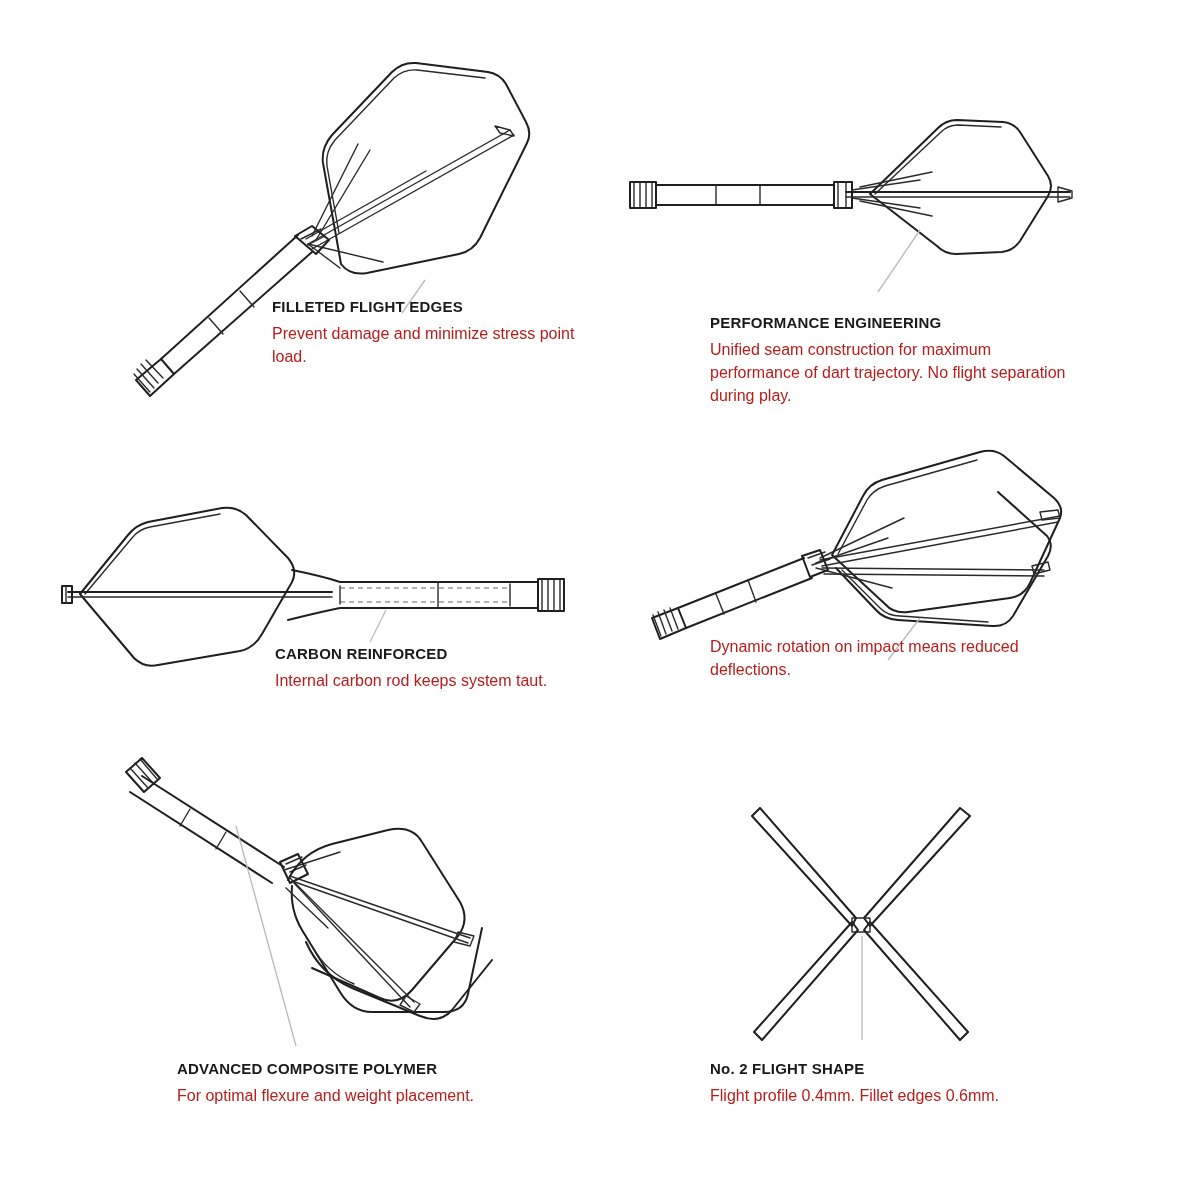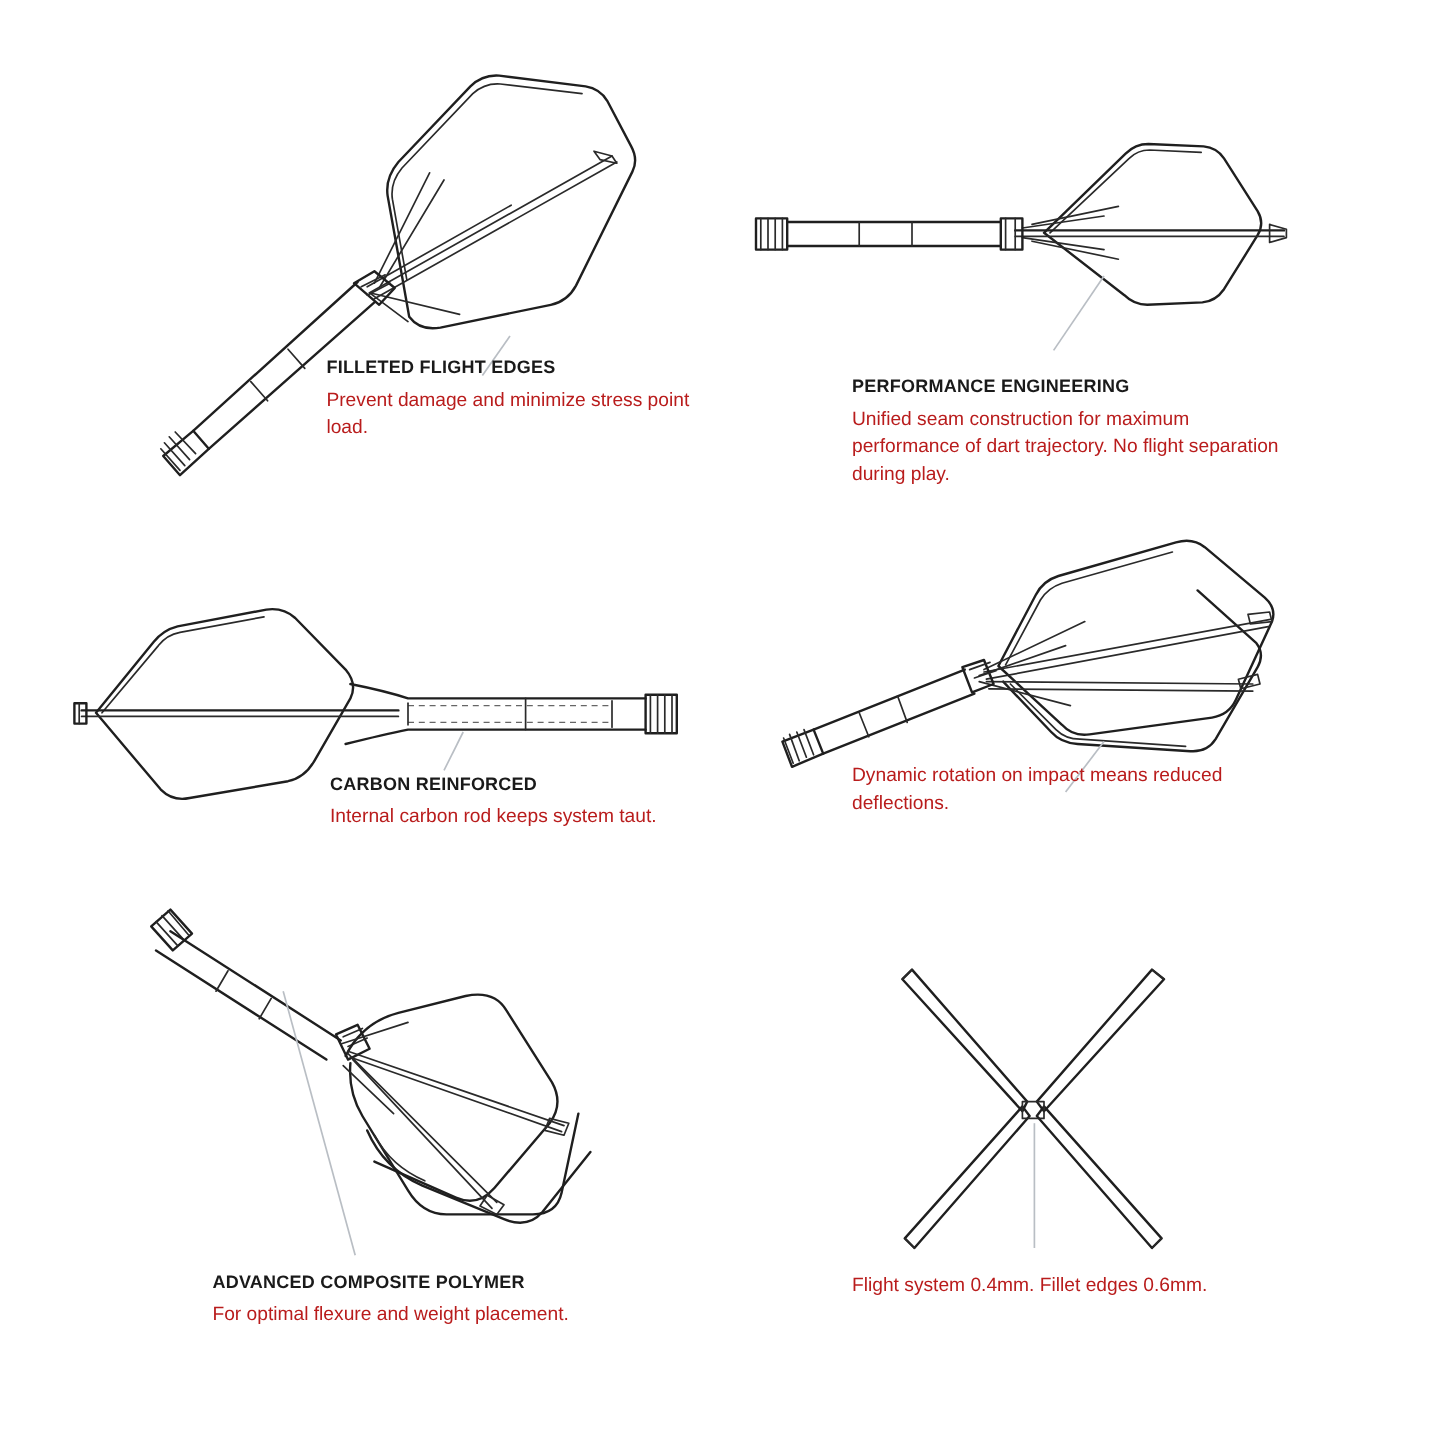--- a/index.html
+++ b/index.html
@@ -309,17 +309,18 @@
 
         <path class="ln-t" d="M132 76 L140 68"></path>
         <path class="ln-t" d="M340 68 L350 76"></path>
         <path class="ln-t" d="M134 292 L142 300"></path>
         <path class="ln-t" d="M340 300 L348 292"></path>
 
         <path class="lead" d="M242 196 L242 300"></path>
       </g>
     </svg>
     <div class="caption cap-flightshape">
-      <p class="caption-body">Flight system 0.4mm. Fillet edges 0.6mm.</p>
+      <p class="caption-title">No. 2 FLIGHT SHAPE</p>
+      <p class="caption-body">Flight profile 0.4mm. Fillet edges 0.6mm.</p>
     </div>
   </div>
 
 </div>
 
 </body></html>

